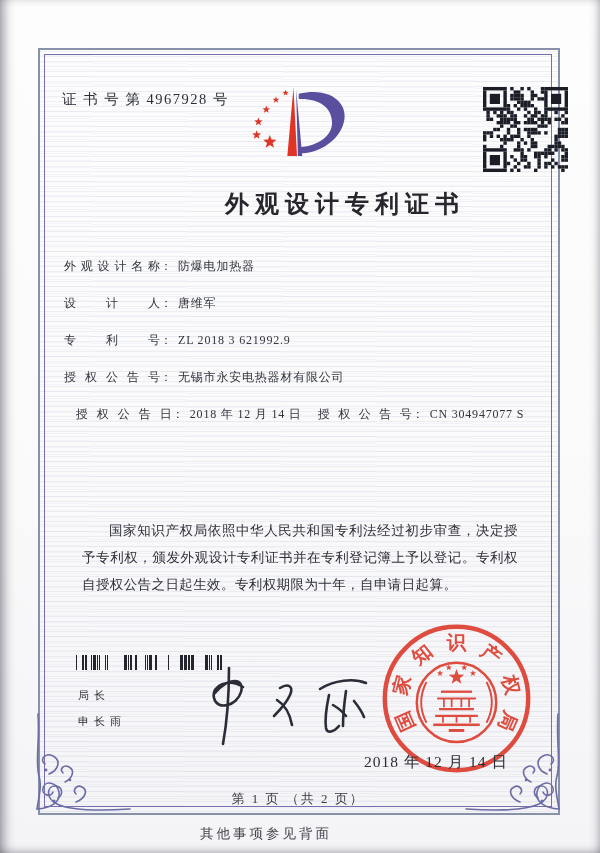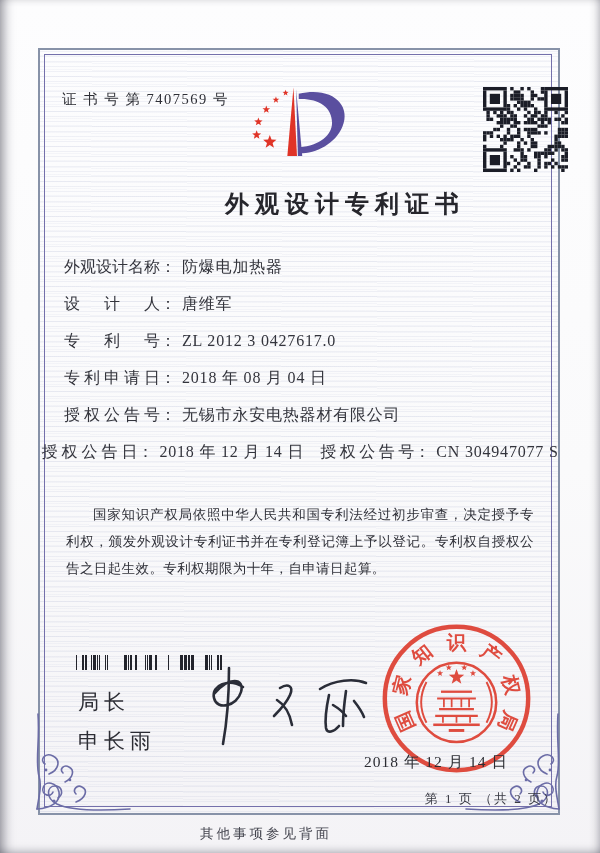--- a/index.html
+++ b/index.html
@@ -19,43 +19,43 @@
     pointer-events:none;}
   .border-outer{position:absolute;left:38px;top:48px;width:518px;height:763px;
     border:2.4px solid #8792a8;}
   .border-inner{position:absolute;left:44px;top:54px;width:506px;height:751px;
     border:1.2px solid #7470ab;}
   .cert-no{position:absolute;left:62px;top:90px;font-size:14.5px;letter-spacing:1.5px;color:#2e2f36;}
   .logo{position:absolute;left:247px;top:79px;width:114px;height:90px;}
   .qr{position:absolute;left:483px;top:87px;width:85px;height:85px;}
   .title{position:absolute;left:38px;top:180px;width:592px;margin:8px;text-align:center;
     font-size:24px;font-weight:700;letter-spacing:6px;text-indent:6px;color:#26262c;}
-  .fields{position:absolute;left:64px;top:255px;width:472px;font-size:16px;}
+  .fields{position:absolute;left:64px;top:255px;width:472px;font-size:12px;}
   .frow{margin-bottom:13.5px;line-height:23.5px;white-space:nowrap;}
   .flabel{display:inline-block;width:96px;text-align:justify;text-align-last:justify;}
   .fcolon{display:inline-block;margin-right:6px;}
   .fvalue{letter-spacing:.8px;}
   .frow-double{display:flex;justify-content:center;}
   .pair2{margin-left:16px;}
   .pair2 .flabel{width:94px;}
   .paras{position:absolute;left:66px;top:501px;width:468px;font-size:13.5px;
     line-height:27px;text-align:justify;color:#2f3038;letter-spacing:.4px;}
-  .paras p{margin:0;text-indent:2em;}
+  .paras p{margin:16px;text-indent:2em;}
   .barcode{position:absolute;left:76px;top:654px;width:154px;height:17px;}
-  .director{position:absolute;left:78px;top:688px;font-size:21px;color:#2c2d34;}
+  .director{position:absolute;left:78px;top:688px;font-size:11px;color:#2c2d34;}
   .director .dline{margin-bottom:11px;letter-spacing:5px;}
   .signature{position:absolute;left:182px;top:662px;width:205px;height:92px;}
   .signature path{fill:none;stroke:#2a2d38;stroke-width:2.6;stroke-linecap:round;stroke-linejoin:round;}
   .seal{position:absolute;left:379px;top:621px;width:155px;height:155px;opacity:.9;}
   .seal .ring{fill:none;stroke:#dd3a2c;stroke-width:4.6;}
   .seal-char{fill:#dd3a2c;font-size:20px;font-weight:700;font-family:"Liberation Serif","DejaVu Serif",serif;}
   .seal-emblem path,.seal-emblem circle{stroke:#dd3a2c;}
   .seal-emblem .st{fill:#dd3a2c;stroke:none;}
   .seal-date{position:absolute;left:364px;top:752px;font-size:15.5px;letter-spacing:1px;color:#2b2c32;z-index:5;}
-  .page-info{position:absolute;left:38px;top:790px;width:520px;text-align:right;
+  .page-info{position:absolute;left:38px;top:790px;width:520px;text-align:center;
     font-size:13px;letter-spacing:2px;color:#3a3b44;}
   .back-note{position:absolute;left:0;top:825px;width:532px;text-align:center;
     font-size:13.5px;letter-spacing:3px;color:#43444e;}
   .corner{position:absolute;width:104px;height:104px;}
   .corner path{fill:none;stroke:#6b6ca6;stroke-width:1.6;stroke-linecap:round;}
   .corner circle{fill:#6b6ca6;}
   .corner-left{left:30px;top:712px;}
   .corner-right{left:462px;top:712px;transform:scaleX(-1);}
   .logo .red{fill:#e03427;}
   .logo .purple{fill:#5a4f9f;}
@@ -86,21 +86,21 @@
     <path d="M8,2 C10,30 5,50 9,64 C12,74 9,84 7,97"></path>
     <path d="M7,97 C21,96 31,90 29,80 C27,70 15,68 13,76 C11,83 21,86 23,80"></path>
     <path d="M19,62 C29,58 31,48 23,44 C15,40 9,48 15,52"></path>
     <path d="M35,70 C43,66 45,58 39,55 C34,52 29,57 33,61"></path>
     <path d="M46,90 C56,86 58,78 52,75 C47,72 42,78 46,82"></path>
     <circle cx="24" cy="89" r="1.6"></circle>
       <circle cx="16" cy="58" r="1.4"></circle>
       <circle cx="40" cy="68" r="1.3"></circle>
   </svg>
 
-  <div class="cert-no">证 书 号 第 7407569 号</div>
+  <div class="cert-no">证 书 号 第 4967928 号</div>
 
   <svg class="logo" viewBox="0 0 130 95">
     <polygon class="red" points="53,6 57,84 46,84"></polygon>
     <polygon class="purple" points="56,8 63,84 58,84"></polygon>
     <path class="purple" d="M59,13 C97,4 119,26 109,50 C101,70 79,81 60,81 L60,74 C83,72 97,60 97,46 C97,28 81,18 59,19 Z"></path>
     <path class="red" d="M44.00,8.40L44.89,10.78L47.42,10.89L45.44,12.47L46.12,14.91L44.00,13.51L41.88,14.91L42.56,12.47L40.58,10.89L43.11,10.78Z"></path>
     <path class="red" d="M33.00,16.00L33.99,18.64L36.80,18.76L34.60,20.52L35.35,23.24L33.00,21.68L30.65,23.24L31.40,20.52L29.20,18.76L32.01,18.64Z"></path>
     <path class="red" d="M22.00,26.40L23.14,29.44L26.37,29.58L23.84,31.60L24.70,34.72L22.00,32.93L19.30,34.72L20.16,31.60L17.63,29.58L20.86,29.44Z"></path>
     <path class="red" d="M13.00,40.00L14.23,43.30L17.76,43.45L15.00,45.65L15.94,49.05L13.00,47.10L10.06,49.05L11.00,45.65L8.24,43.45L11.77,43.30Z"></path>
     <path class="red" d="M11.00,54.60L12.33,58.17L16.14,58.33L13.16,60.70L14.17,64.37L11.00,62.27L7.83,64.37L8.84,60.70L5.86,58.33L9.67,58.17Z"></path>
@@ -337,24 +337,21 @@
   <h1 class="title">外观设计专利证书</h1>
 
   <div class="fields">
     <div class="frow">
       <span class="flabel">外观设计名称</span><span class="fcolon">：</span><span class="fvalue">防爆电加热器</span>
     </div>
     <div class="frow">
       <span class="flabel">设计人</span><span class="fcolon">：</span><span class="fvalue">唐维军</span>
     </div>
     <div class="frow">
-      <span class="flabel">专利号</span><span class="fcolon">：</span><span class="fvalue">ZL 2012 3 0427617.0</span>
-    </div>
-    <div class="frow">
-      <span class="flabel">专利申请日</span><span class="fcolon">：</span><span class="fvalue">2018 年 08 月 04 日</span>
+      <span class="flabel">专利号</span><span class="fcolon">：</span><span class="fvalue">ZL 2018 3 621992.9</span>
     </div>
     <div class="frow">
       <span class="flabel">授权公告号</span><span class="fcolon">：</span><span class="fvalue">无锡市永安电热器材有限公司</span>
     </div>
     <div class="frow frow-double">
       <div class="pair1">
         <span class="flabel">授权公告日</span><span class="fcolon">：</span><span class="fvalue">2018 年 12 月 14 日</span>
       </div>
       <div class="pair2">
         <span class="flabel">授权公告号</span><span class="fcolon">：</span><span class="fvalue">CN 304947077 S</span>

